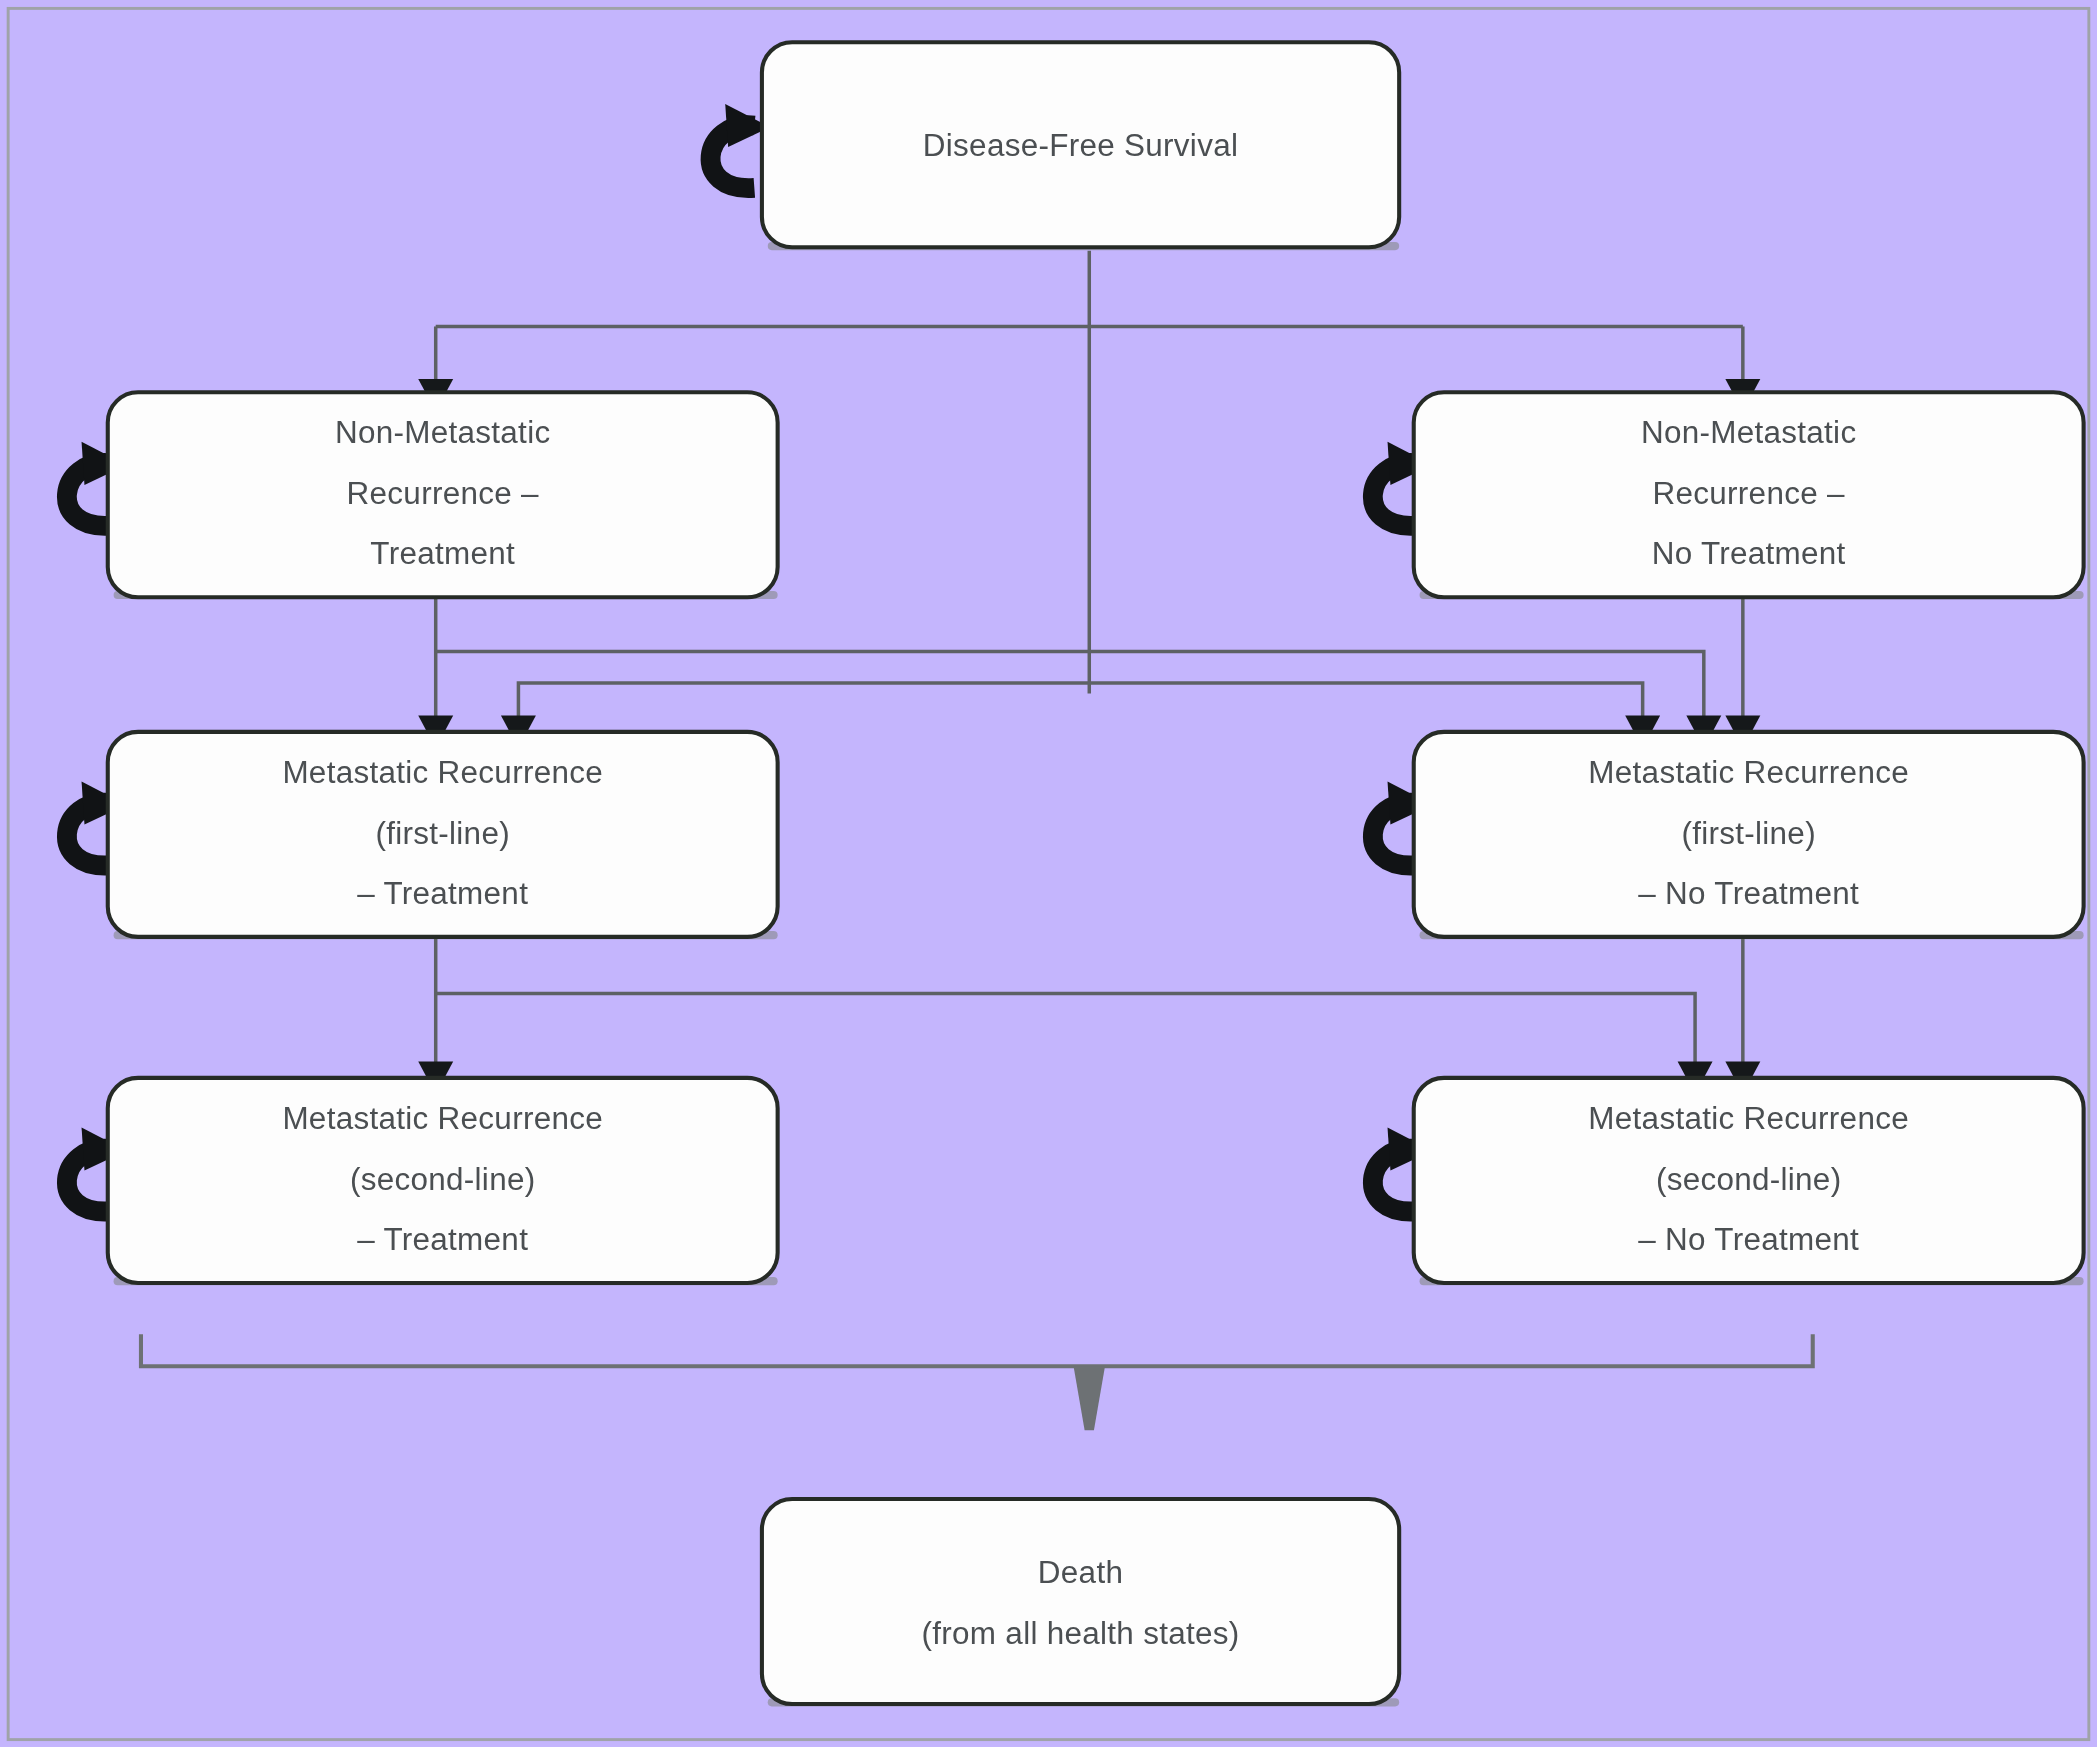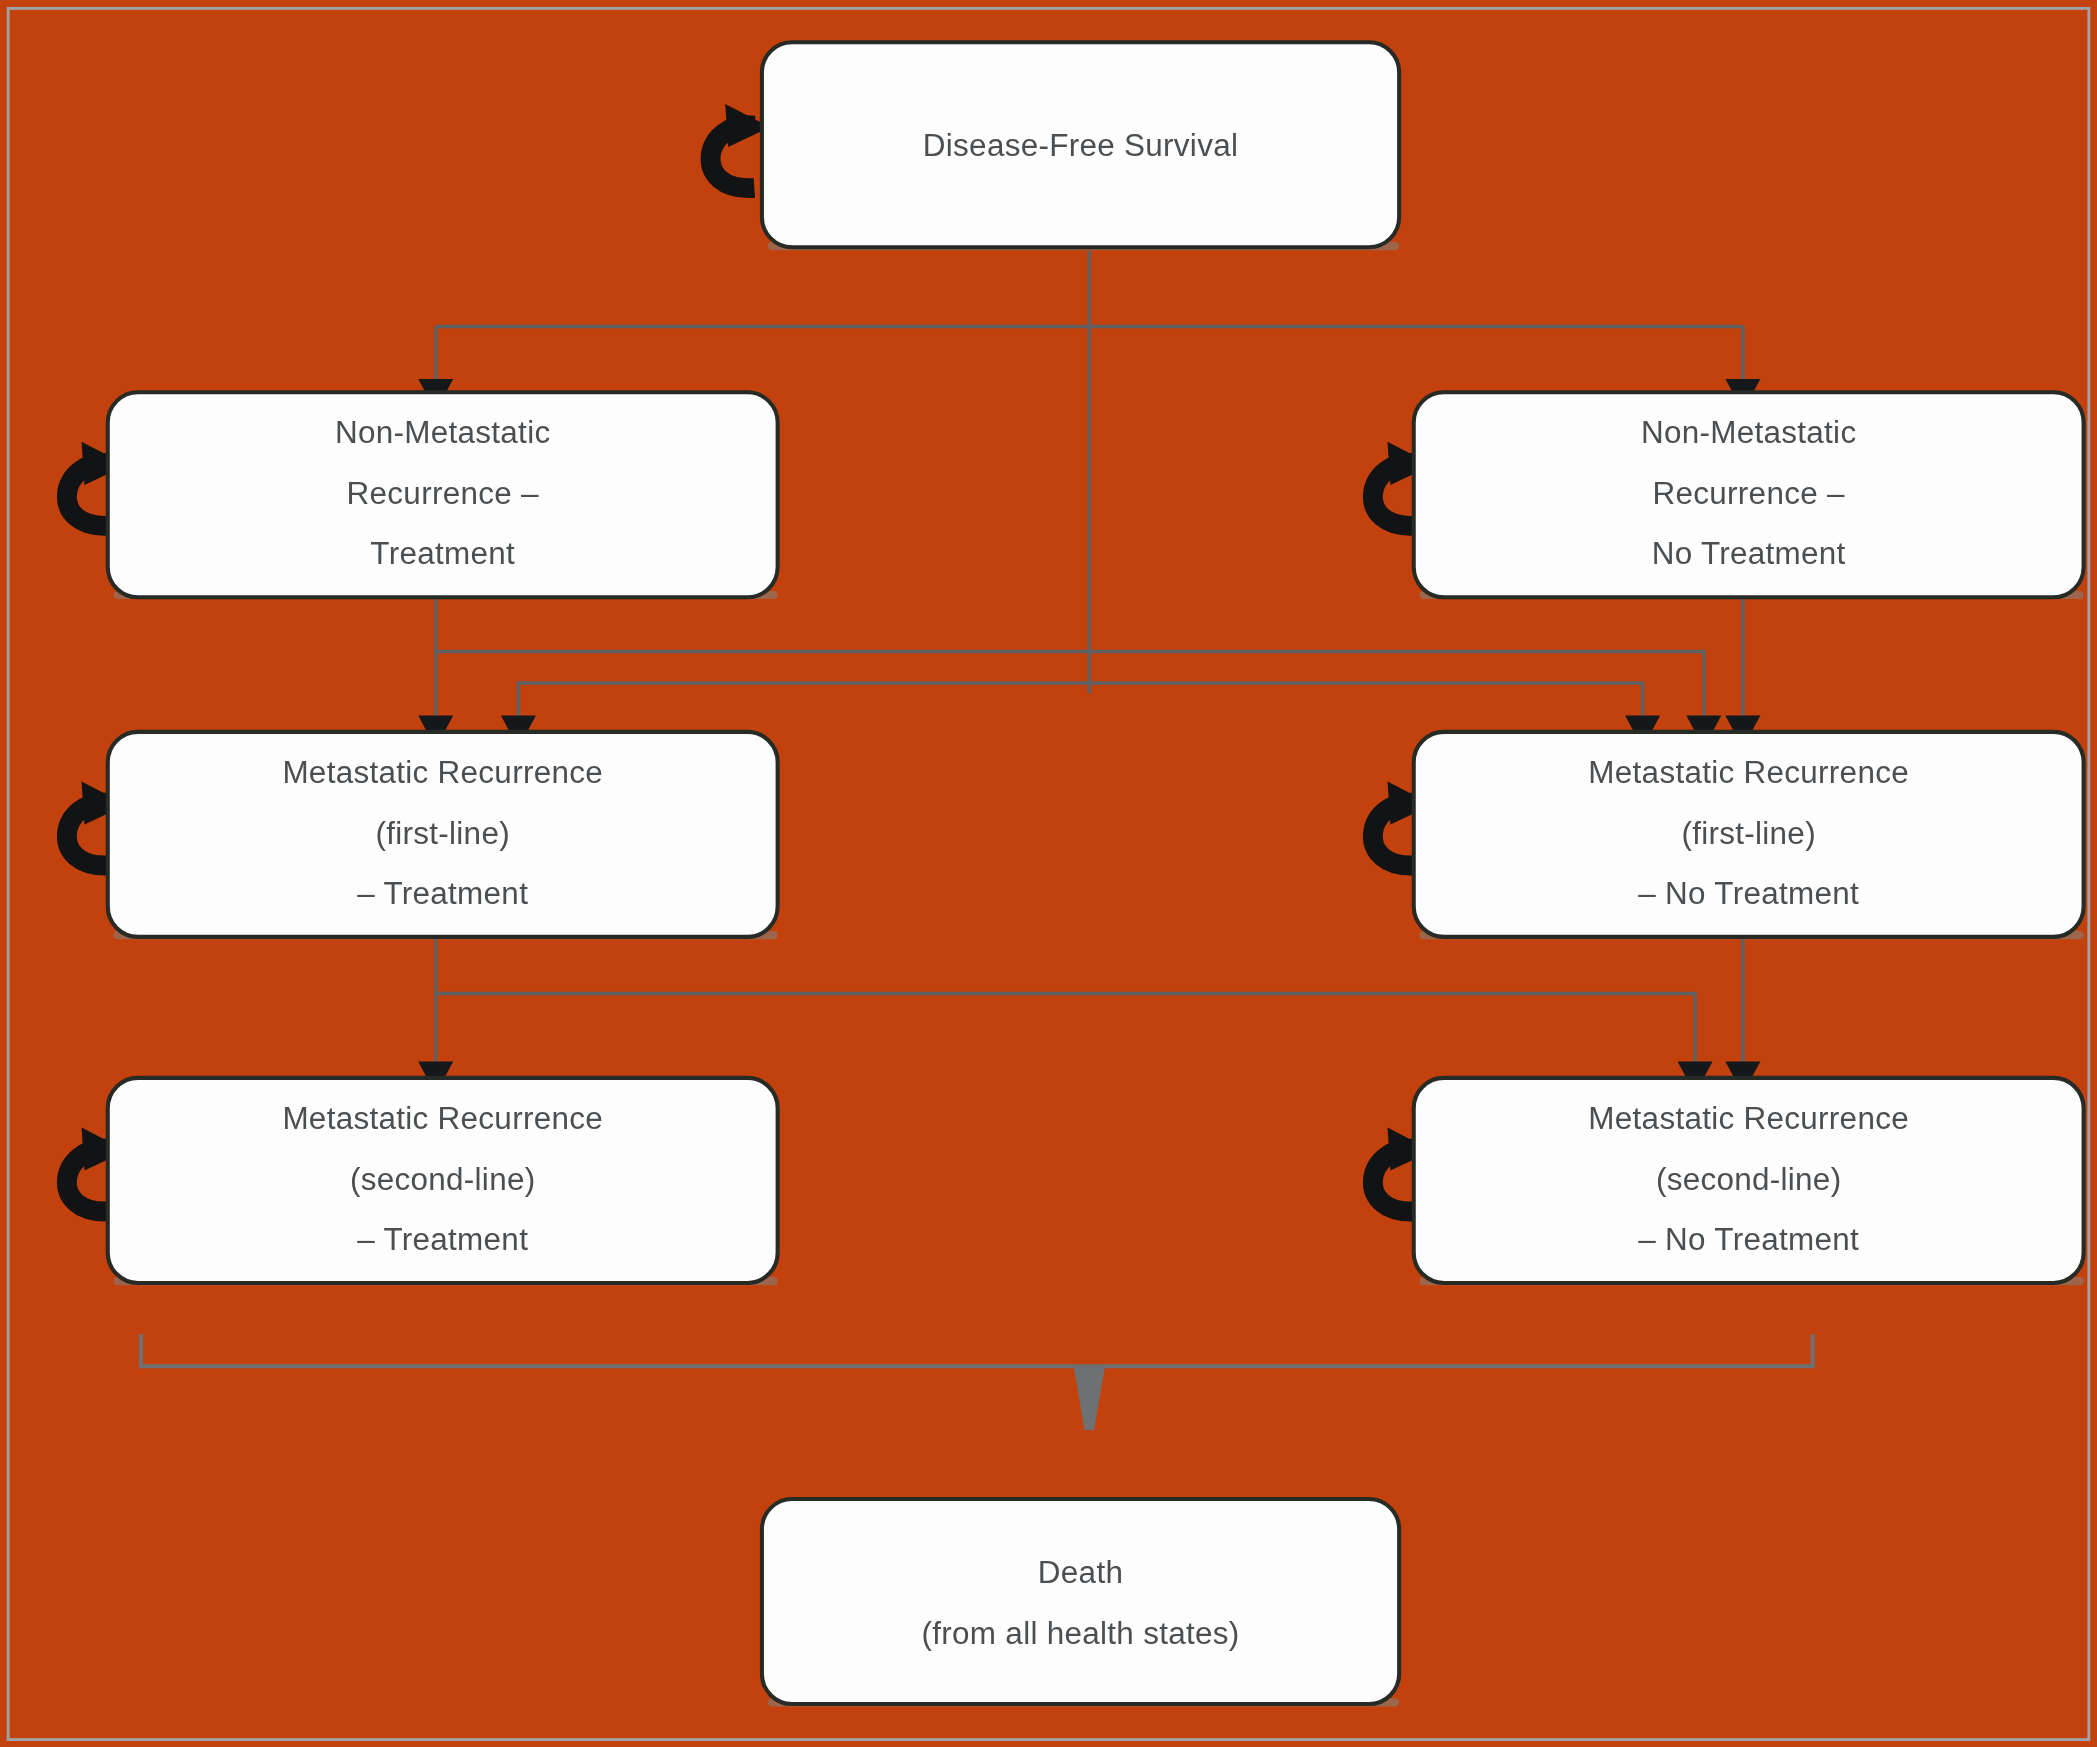--- a/index.html
+++ b/index.html
@@ -10,21 +10,21 @@
   body {
     width: 2097px;
     height: 1748px;
     font-family: "Liberation Sans", sans-serif;
     overflow: hidden;
   }
   #diagram-root {
     position: relative;
     width: 2097px;
     height: 1748px;
-    background: #c2410c;
+    background: #c4b5fd;
   }
   #diagram-svg {
     display: block;
     width: 2097px;
     height: 1748px;
   }
   .frame-border {
     fill: none;
     stroke: #9fa3a8;
     stroke-width: 5;

